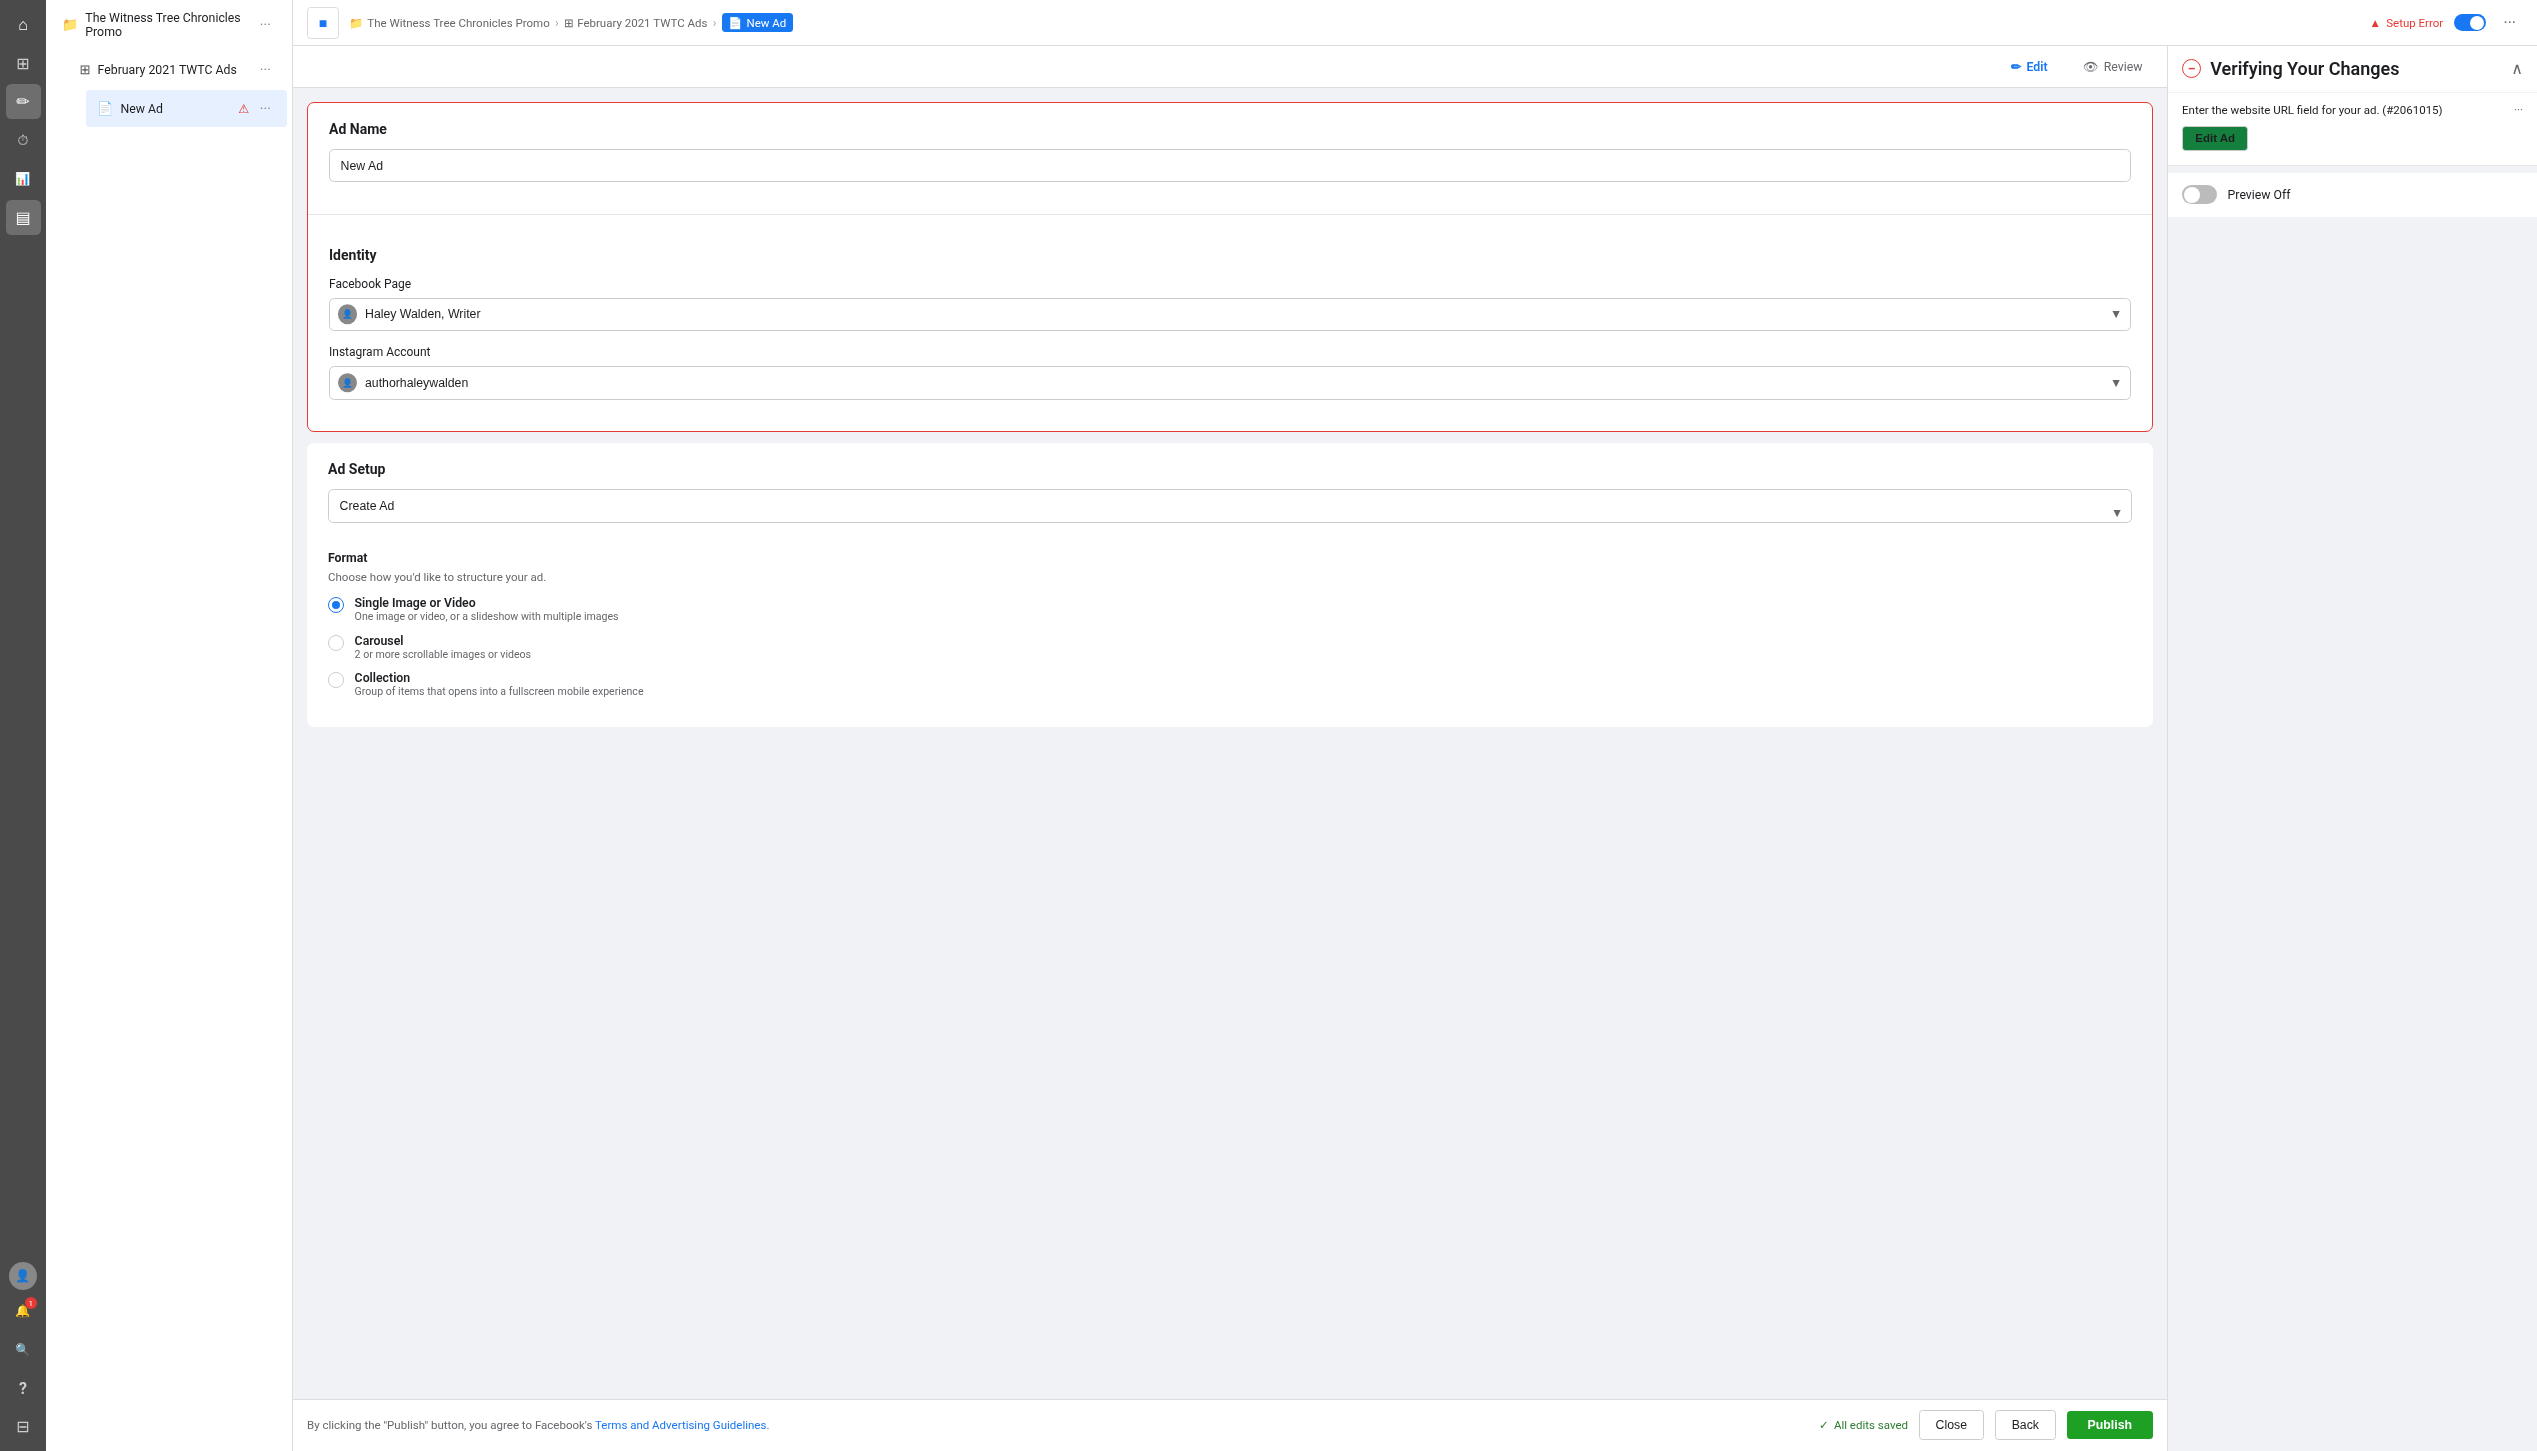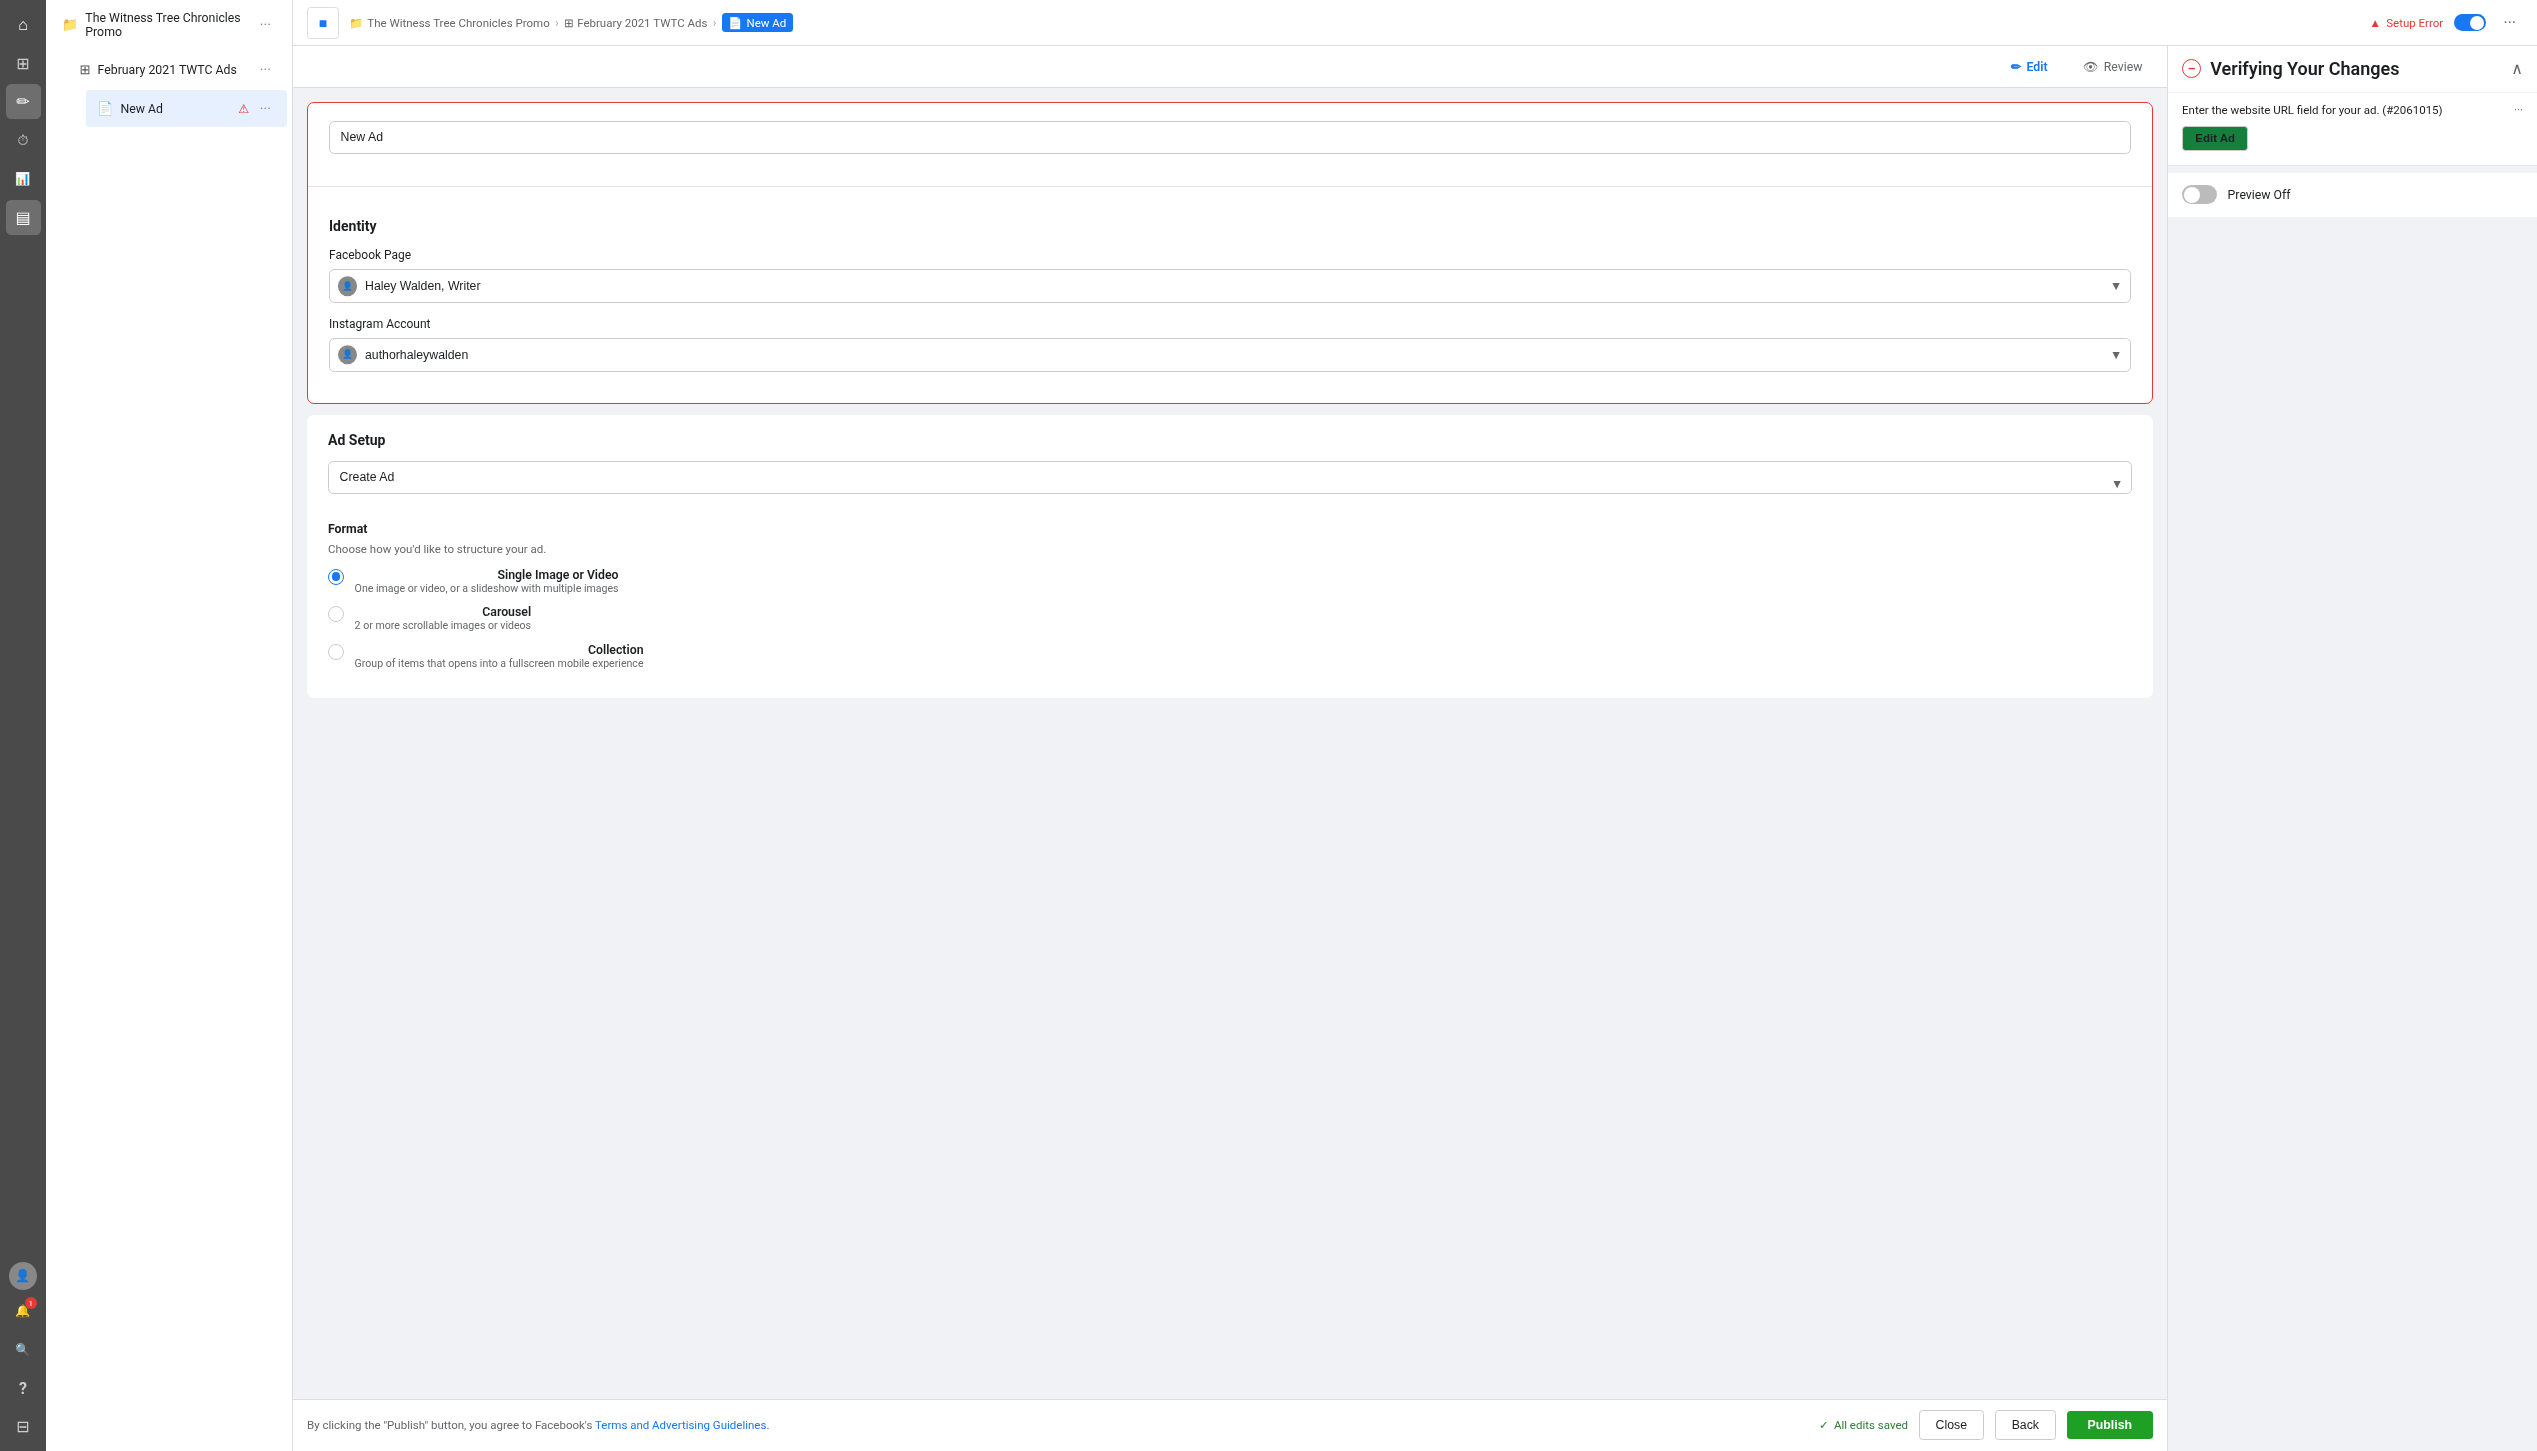--- a/index.html
+++ b/index.html
@@ -340,21 +340,21 @@
       cursor: pointer;
     }
     .radio-input.checked { border-color: #1877f2; }
     .radio-input.checked::after {
       content: '';
       width: 8.8px;
       height: 8.8px;
       background: #1877f2;
       border-radius: 50%;
     }
-    .radio-text-main { font-size: 12.3px; font-weight: 600; color: #1c1e21; text-align: right; }
+    .radio-text-main { font-size: 12.3px; font-weight: 600; color: #1c1e21; }
     .radio-text-sub { font-size: 10.6px; color: #65676b; }
 
     
     .right-panel {
       width: 370px;
       background: #f0f2f5;
       border-left: 0.9px solid #ddd;
       display: flex;
       flex-direction: column;
       overflow-y: auto;
@@ -615,20 +615,21 @@
         <div class="editor-tab">
           <span class="editor-tab-icon">👁</span>
           <span>Review</span>
         </div>
       </div>
 
       <div class="editor-form">
 
         <div class="form-section error-outline">
           <div class="form-section-content">
+            <div class="form-section-label">Ad Name</div>
             <input type="text" class="form-input" value="New Ad" style="">
           </div>
 
           <hr class="form-divider">
 
           <div class="form-section-content">
             <div class="identity-label">Identity</div>
 
             <div class="field-label">Facebook Page</div>
             <div class="select-wrapper">

